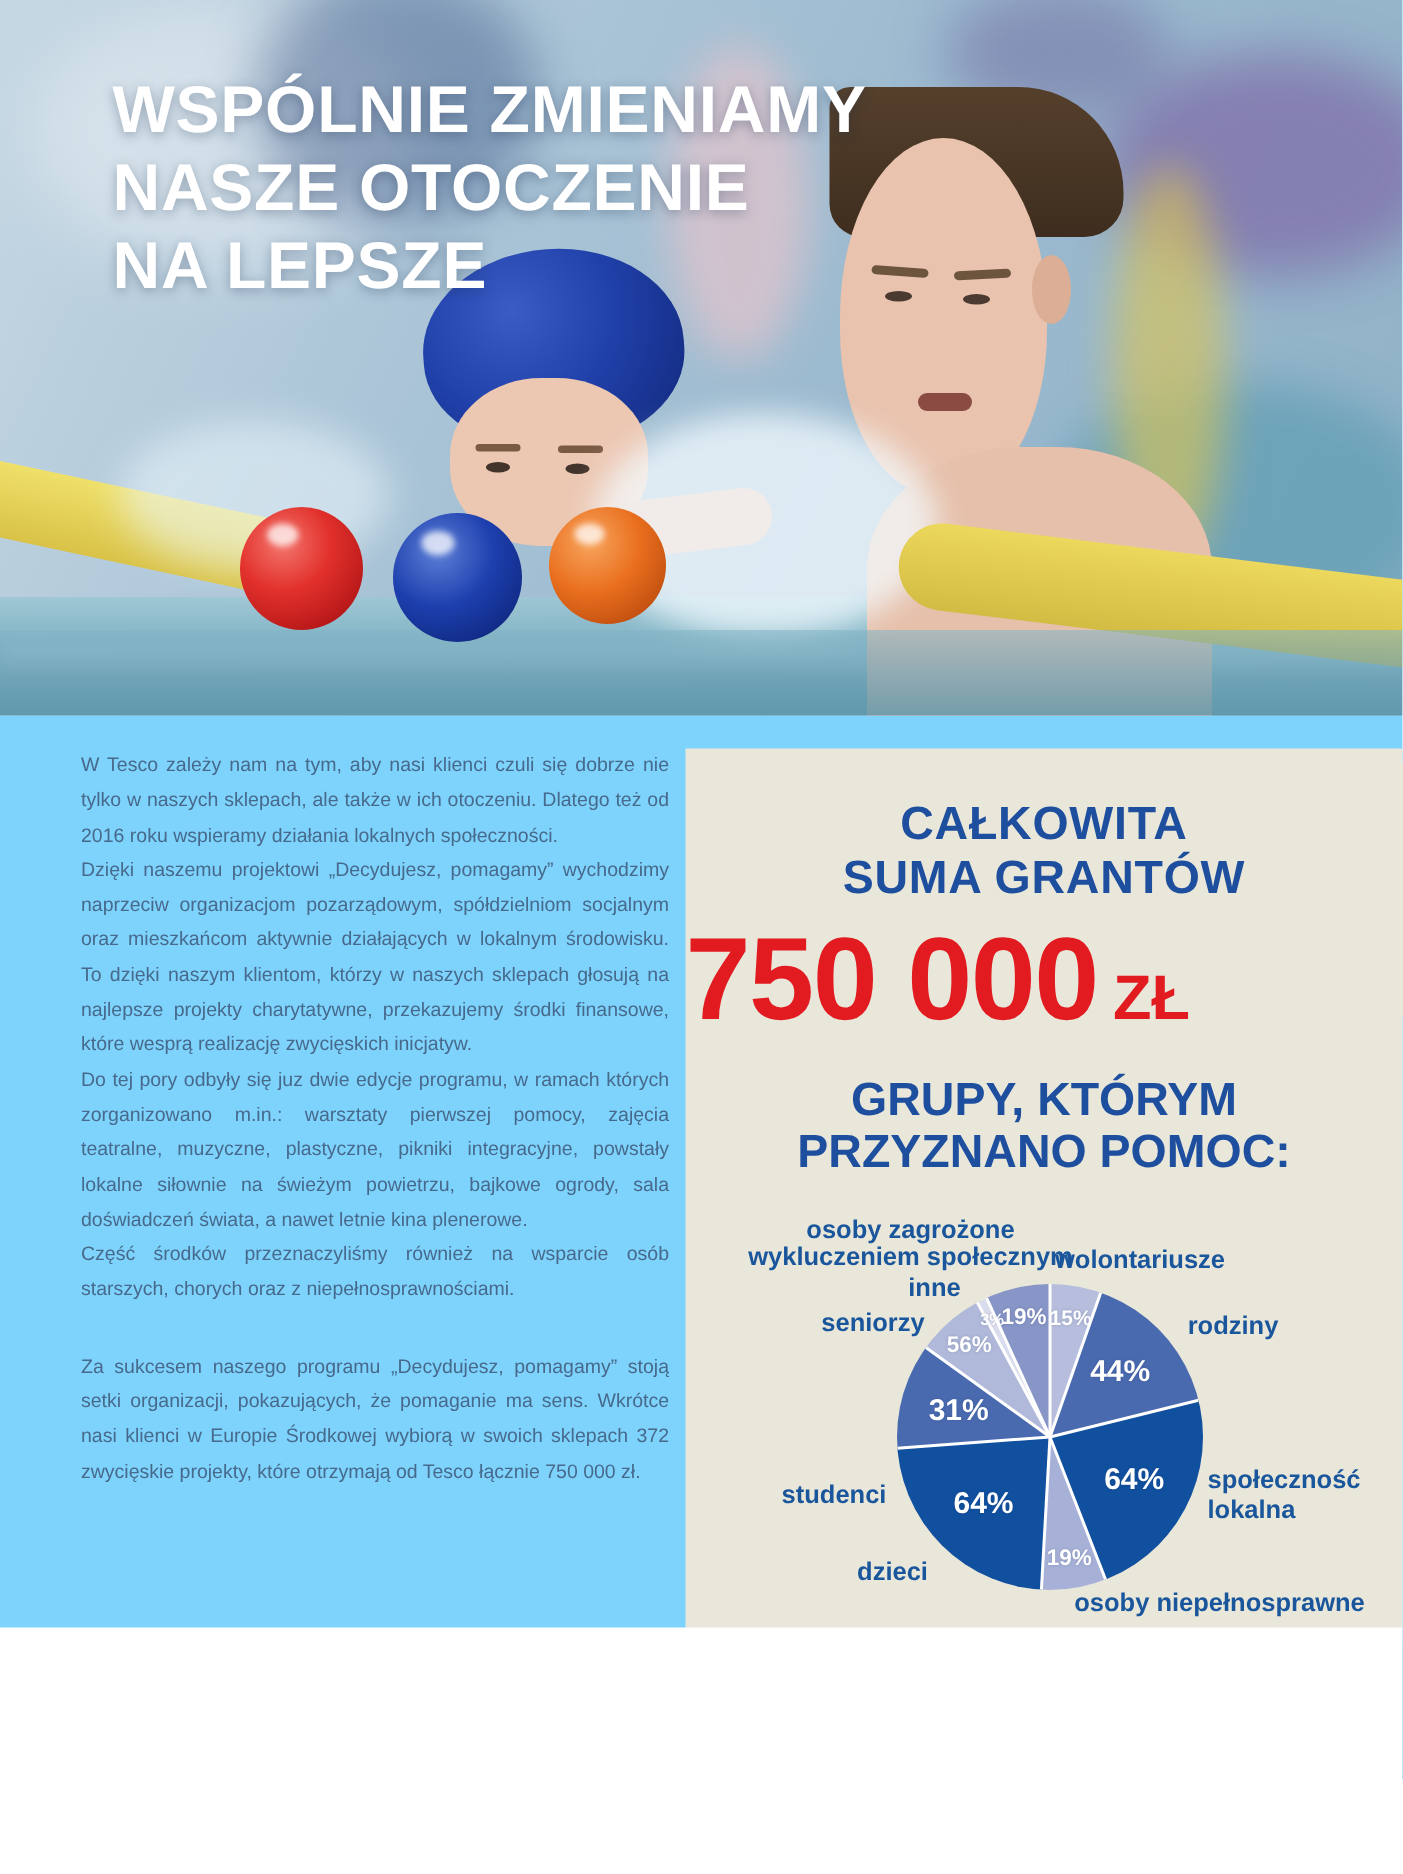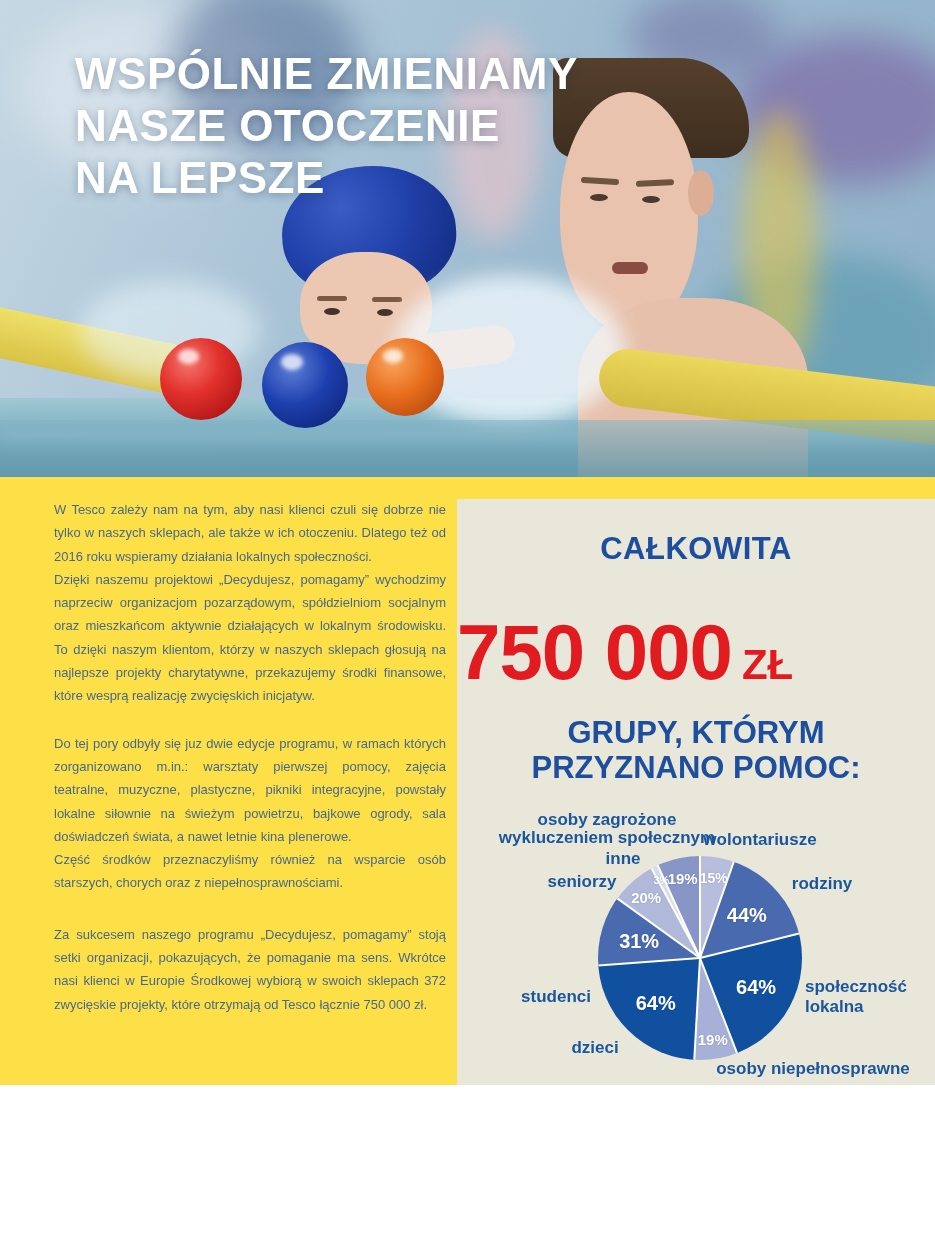--- a/index.html
+++ b/index.html
@@ -1,16 +1,16 @@
 <!DOCTYPE html>
 <html><head>
 <meta charset="utf-8">
 <style>
   html,body{margin:0;padding:0;background:#ffffff;}
-  .page{position:relative;width:935px;height:1094px;margin:0 auto;background:#fde047;
+  .page{position:relative;width:935px;height:1094px;margin:0 auto;background:#7dd3fc;
         font-family:"Liberation Sans",sans-serif;overflow:hidden;}
 
   
   .hero{position:absolute;left:0;top:0;width:935px;height:477px;overflow:hidden;
         background:linear-gradient(115deg,#c6d8e3 0%,#adc6d8 30%,#9dbbd0 55%,#8fb1c7 100%);}
   .hero .blob{position:absolute;border-radius:50%;}
   .b-light{left:20px;top:0px;width:260px;height:180px;background:#e8eef3;opacity:.55;filter:blur(22px);}
   .b-swimmer{left:170px;top:-20px;width:190px;height:170px;background:#49648f;opacity:.5;filter:blur(18px);}
   .b-pinkfig{left:445px;top:30px;width:95px;height:210px;background:#dcc4cd;opacity:.8;filter:blur(14px);}
   .b-purple{left:735px;top:35px;width:230px;height:150px;background:#8277ad;opacity:.85;filter:blur(18px);}
@@ -63,21 +63,21 @@
             background:radial-gradient(circle at 35% 30%,#f8a55e 0%,#e96f1e 45%,#b5450c 92%);}
   .water-front{position:absolute;left:0;top:420px;width:935px;height:57px;
             background:linear-gradient(rgba(130,180,198,.55),rgba(96,150,170,.85));}
   .headline{position:absolute;left:75px;top:48px;margin:0;color:#ffffff;font-size:44px;font-weight:bold;
             line-height:52px;letter-spacing:.5px;text-shadow:0 2px 8px rgba(30,50,80,.35);z-index:50;}
 
   
   .article{position:absolute;left:54px;top:498px;width:392px;color:#47698c;
            font-size:13px;line-height:23.3px;text-align:justify;}
   .article p{margin:0;}
-  .article p.gap1{margin-top:24px;}
+  .article p.gap1{}
   .article p.gap2{margin-top:28px;}
 
   
   .panel{position:absolute;left:457px;top:499px;width:478px;height:608px;background:#e9e6da;}
   .panel-title{position:absolute;left:0;top:32px;width:100%;text-align:center;color:#1d4f9e;
                font-size:31px;font-weight:bold;line-height:36px;letter-spacing:.5px;}
   .amount-row{position:absolute;left:0;top:108px;width:100%;white-space:nowrap;}
   .amount{font-size:78px;font-weight:bold;color:#e11b20;letter-spacing:-1px;}
   .currency{font-size:42px;font-weight:bold;color:#e11b20;margin-left:10px;}
   .panel-subtitle{position:absolute;left:0;top:216px;width:100%;text-align:center;color:#1d4f9e;
@@ -174,20 +174,21 @@
     <p>W Tesco zależy nam na tym, aby nasi klienci czuli się dobrze nie tylko w naszych sklepach, ale także w ich otoczeniu. Dlatego też od 2016 roku wspieramy działania lokalnych społeczności.</p>
     <p>Dzięki naszemu projektowi „Decydujesz, pomagamy” wychodzimy naprzeciw organizacjom pozarządowym, spółdzielniom socjalnym oraz mieszkańcom aktywnie działających w lokalnym środowisku. To dzięki naszym klientom, którzy w naszych sklepach głosują na najlepsze projekty charytatywne, przekazujemy środki finansowe, które wesprą realizację zwycięskich inicjatyw.</p>
     <p class="gap1">Do tej pory odbyły się juz dwie edycje programu, w ramach których zorganizowano m.in.: warsztaty pierwszej pomocy, zajęcia teatralne, muzyczne, plastyczne, pikniki integracyjne, powstały lokalne siłownie na świeżym powietrzu, bajkowe ogrody, sala doświadczeń świata, a nawet letnie kina plenerowe.</p>
     <p>Część środków przeznaczyliśmy również na wsparcie osób starszych, chorych oraz z niepełnosprawnościami.</p>
     <p class="gap2">Za sukcesem naszego programu „Decydujesz, pomagamy” stoją setki organizacji, pokazujących, że pomaganie ma sens. Wkrótce nasi klienci w Europie Środkowej wybiorą w swoich sklepach 372 zwycięskie projekty, które otrzymają od Tesco łącznie 750 000 zł.</p>
   </section>
 
   <aside class="panel">
     <div class="panel-title">
       <div>CAŁKOWITA</div>
+      <div>SUMA GRANTÓW</div>
     </div>
     <div class="amount-row">
       <span class="amount">750 000</span><span class="currency">ZŁ</span>
     </div>
     <div class="panel-subtitle">
       <div>GRUPY, KTÓRYM</div>
       <div>PRZYZNANO POMOC:</div>
     </div>
     <div class="pie" id="pie" style="background: conic-gradient(rgb(183, 190, 221) 0deg, rgb(183, 190, 221) 19.35deg, rgb(74, 106, 176) 19.35deg, rgb(74, 106, 176) 76.13deg, rgb(16, 80, 159) 76.13deg, rgb(16, 80, 159) 158.71deg, rgb(167, 177, 215) 158.71deg, rgb(167, 177, 215) 183.23deg, rgb(16, 80, 159) 183.23deg, rgb(16, 80, 159) 265.81deg, rgb(74, 106, 176) 265.81deg, rgb(74, 106, 176) 305.81deg, rgb(176, 185, 218) 305.81deg, rgb(176, 185, 218) 331.61deg, rgb(217, 220, 236) 331.61deg, rgb(217, 220, 236) 335.48deg, rgb(135, 149, 199) 335.48deg, rgb(135, 149, 199) 360deg);">
         <div class="pie-sep" style="transform: rotate(0deg);"></div>
@@ -196,21 +197,21 @@
         <span class="pie-pct" style="left: 148.805px; top: 59.4729px; font-size: 20px;">44%</span>
         <div class="pie-sep" style="transform: rotate(76.129deg);"></div>
         <span class="pie-pct" style="left: 158.136px; top: 131.122px; font-size: 20px;">64%</span>
         <div class="pie-sep" style="transform: rotate(158.71deg);"></div>
         <span class="pie-pct" style="left: 114.81px; top: 182.588px; font-size: 15px;">19%</span>
         <div class="pie-sep" style="transform: rotate(183.226deg);"></div>
         <span class="pie-pct" style="left: 57.6618px; top: 147.093px; font-size: 20px;">64%</span>
         <div class="pie-sep" style="transform: rotate(265.806deg);"></div>
         <span class="pie-pct" style="left: 41.1513px; top: 84.7741px; font-size: 20px;">31%</span>
         <div class="pie-sep" style="transform: rotate(305.806deg);"></div>
-        <span class="pie-pct" style="left: 48.1542px; top: 40.6878px; font-size: 15px;">20%</span>
+        <span class="pie-pct" style="left: 48.1542px; top: 40.6878px; font-size: 15px;">56%</span>
         <div class="pie-sep" style="transform: rotate(331.613deg);"></div>
         <span class="pie-pct" style="left: 63.3802px; top: 24.3765px; font-size: 11px;">3%</span>
         <div class="pie-sep" style="transform: rotate(335.484deg);"></div>
         <span class="pie-pct" style="left: 84.6751px; top: 22.2604px; font-size: 15px;">19%</span>
       </div>
     <div class="lbl lbl-zagrozone">osoby zagrożone wykluczeniem społecznym</div>
     <div class="lbl lbl-wolontariusze">wolontariusze</div>
     <div class="lbl lbl-rodziny">rodziny</div>
     <div class="lbl lbl-spolecznosc">społeczność lokalna</div>
     <div class="lbl lbl-niepelnosprawne">osoby niepełnosprawne</div>

